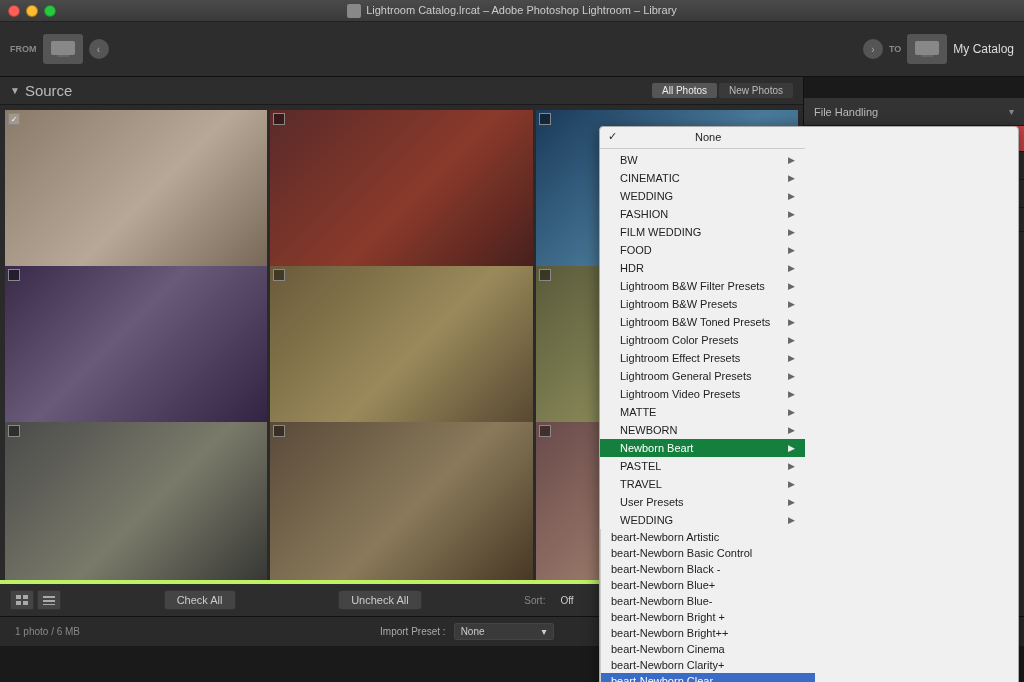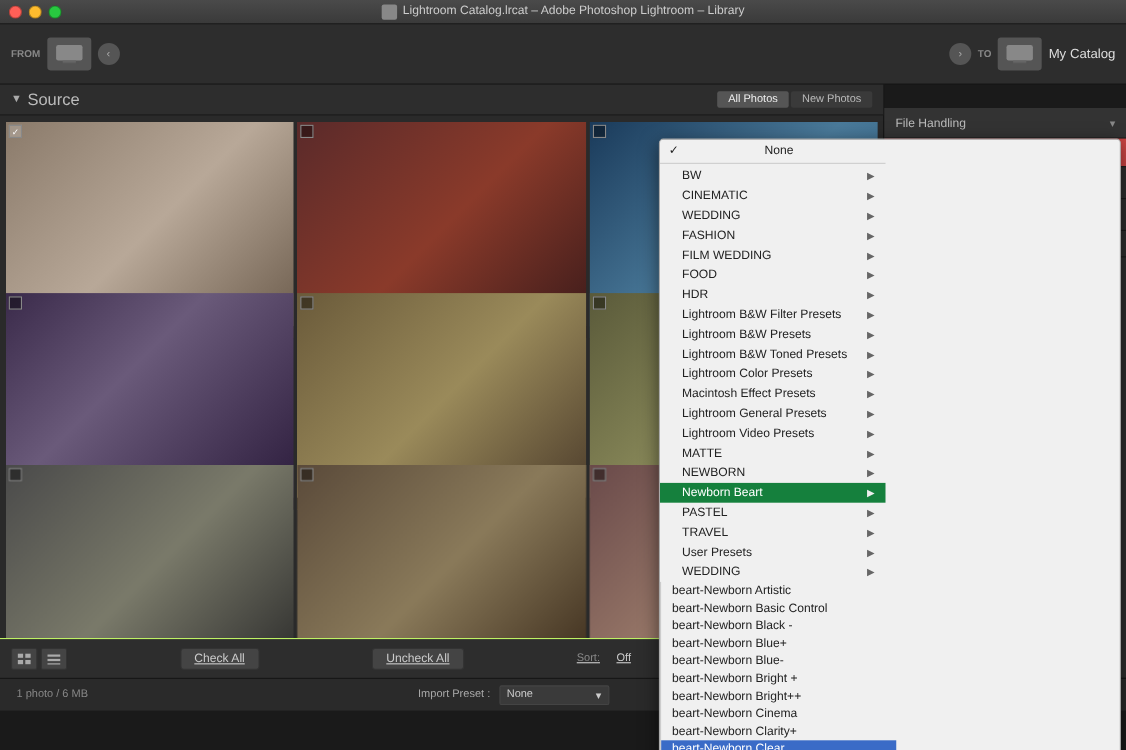--- a/index.html
+++ b/index.html
@@ -241,22 +241,21 @@
     .photo-girls { background: linear-gradient(135deg, #6a4a4a 0%, #9a7a6a 50%, #4a2a2a 100%); }
 
     
     .bottom-toolbar {
       height: 36px;
       background: #2d2d2d;
       display: flex;
       align-items: center;
       justify-content: space-between;
       padding: 0 10px;
-      border-top: 1px solid #bef264;
-      text-decoration: underline;
+      border-top: 4px solid #bef264;
     }
     .view-btns {
       display: flex;
       gap: 3px;
     }
     .view-btn {
       width: 24px; height: 20px;
       background: #444;
       border: 1px solid #333;
       border-radius: 2px;
@@ -708,21 +707,21 @@
               </div>
             <div class="dropdown-item">
                 <span>Lightroom B&amp;W Toned Presets</span>
                 <span class="arrow">▶</span>
               </div>
             <div class="dropdown-item">
                 <span>Lightroom Color Presets</span>
                 <span class="arrow">▶</span>
               </div>
             <div class="dropdown-item">
-                <span>Macintosh Effect Presets</span>
+                <span>Lightroom Effect Presets</span>
                 <span class="arrow">▶</span>
               </div>
             <div class="dropdown-item">
                 <span>Lightroom General Presets</span>
                 <span class="arrow">▶</span>
               </div>
             <div class="dropdown-item">
                 <span>Lightroom Video Presets</span>
                 <span class="arrow">▶</span>
               </div>

